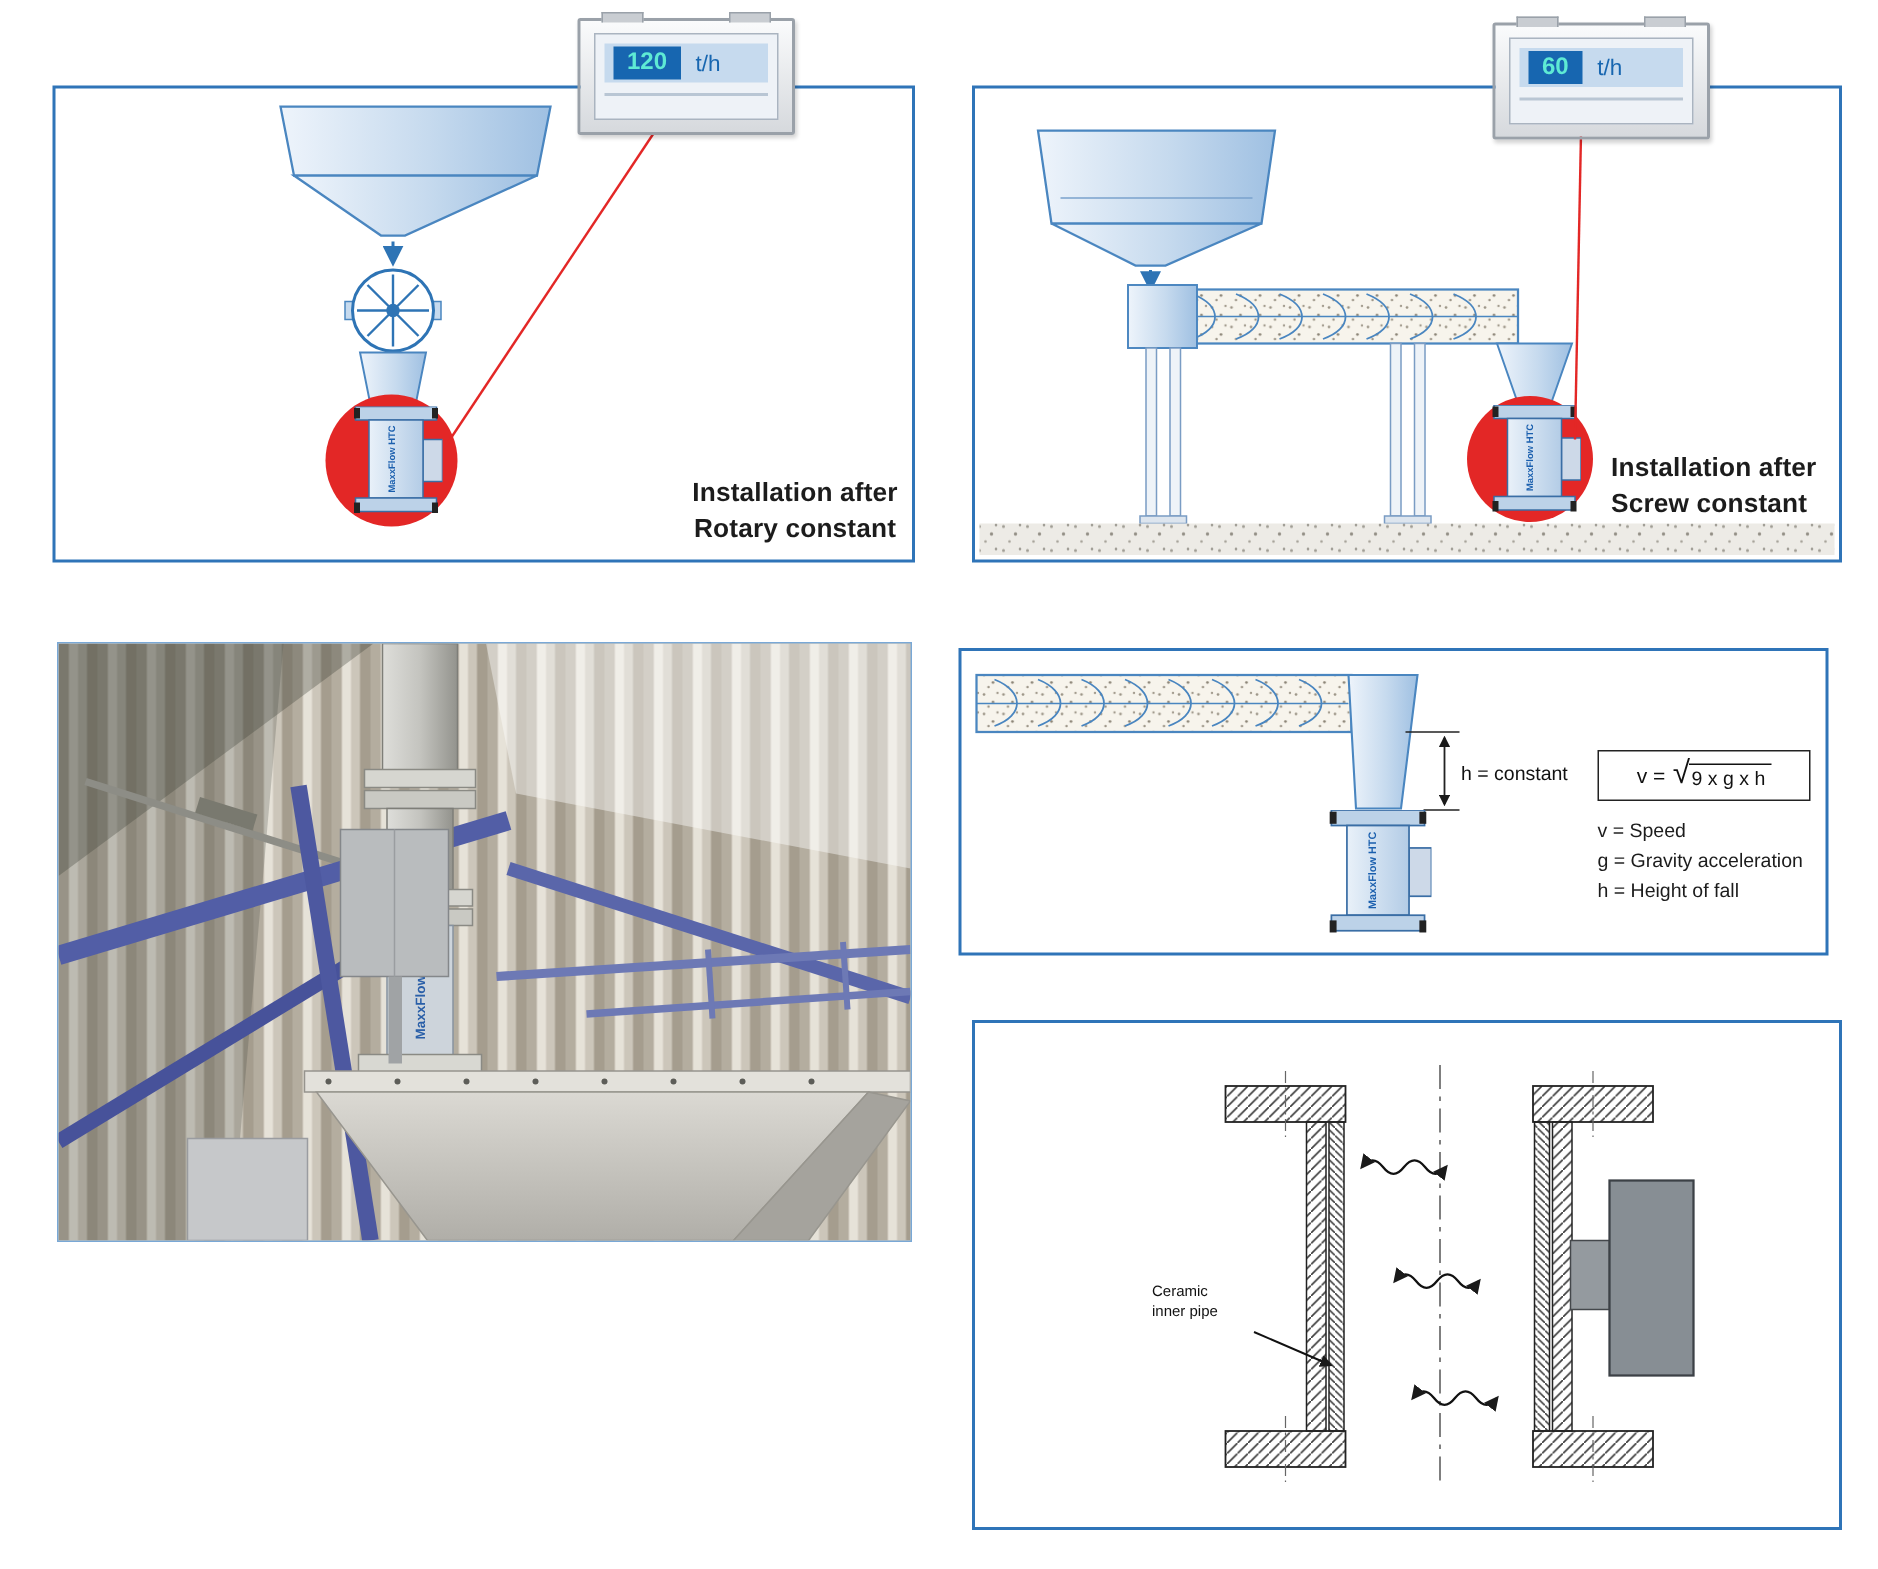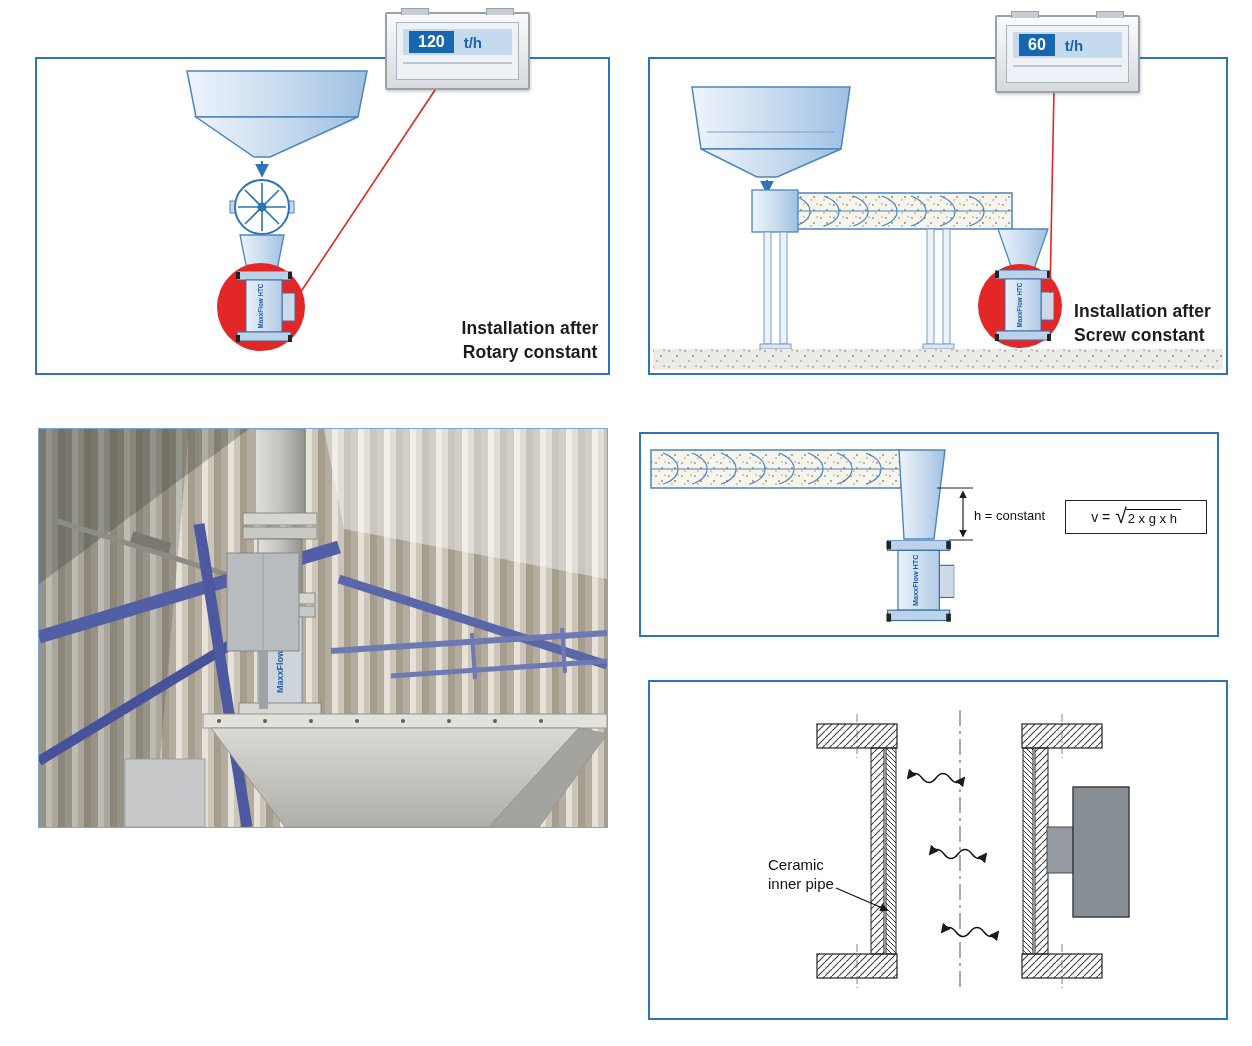--- a/index.html
+++ b/index.html
@@ -18,35 +18,35 @@
 
   .instrument{position:absolute;width:145px;height:78px;z-index:10;
     background:linear-gradient(180deg,#fafbfc,#d6d9dd);border:2px solid #9aa1a9;border-radius:2px;
     padding:8px 9px 0;box-shadow:1px 2px 3px rgba(0,0,0,.18)}
   .instrument::before,.instrument::after{content:"";position:absolute;top:-6px;width:26px;height:6px;
     background:#c9cdd2;border:1px solid #9aa1a9;border-bottom:none}
   .instrument::before{left:14px}
   .instrument::after{right:14px}
   .instrument-screen{background:#eef2f7;border:1px solid #aab4c0;height:58px;padding:6px 6px 0}
   .reading{display:flex;align-items:center;gap:10px;background:#c6daee;padding:3px 6px;height:26px}
-  .value{background:var(--display-blue,#1766b0);color:#ffffff;font-weight:bold;font-size:16px;padding:1px 9px;line-height:20px}
-  .unit{color:var(--display-blue,#1766b0);font-size:15px;font-weight:bold}
+  .value{background:var(--display-blue,#1766b0);color:#5eead4;font-weight:bold;font-size:16px;padding:1px 9px;line-height:20px}
+  .unit{color:var(--display-blue,#1766b0);font-size:15px;font-weight:normal}
   .screen-line{height:2px;background:#b9c6d4;margin-top:7px}
 
   .photo{position:absolute;border:1px solid #79a8d6;overflow:hidden;background:#cfc9bd}
   .photo > svg{position:absolute;inset:0;width:100%;height:100%}
 
   .formula-box{position:absolute;width:142px;height:34px;border:1.5px solid #222;background:#fff;
     display:flex;align-items:center;justify-content:center;font-size:14px;color:#111}
   .f-lhs{margin-right:5px}
   .f-rad{font-size:21px;line-height:1;margin-top:-3px}
   .f-cand{border-top:1.6px solid #111;font-size:13px;padding:1px 4px 0 2px;margin-left:-1px}
 
   .legend{position:absolute;font-size:13px;color:#1c1c1c;line-height:1.55}
-  .cs-label{position:absolute;font-size:15px;color:#111;line-height:1.25}
+  .cs-label{position:absolute;font-size:10px;color:#111;line-height:1.25}
 </style>
 </head>
 <body>
 
 <svg width="0" height="0" style="position:absolute" aria-hidden="true">
   <defs>
     <linearGradient id="hopGrad" x1="0" y1="0" x2="1" y2="0">
       <stop offset="0" stop-color="#eef4fb"></stop>
         <stop offset="0.55" stop-color="#c6daee"></stop>
         <stop offset="1" stop-color="#9fc0e2"></stop>
@@ -274,21 +274,26 @@
       <line x1="296" y1="54" x2="332" y2="54" stroke="#222" stroke-width="1"></line>
       <line x1="308" y1="106" x2="332" y2="106" stroke="#222" stroke-width="1"></line>
       <line x1="322" y1="58" x2="322" y2="102" stroke="#222" stroke-width="1.2" marker-start="url(#arrD)" marker-end="url(#arrD)"></line>
     </g>
     <text x="333" y="86" font-size="13" fill="#111">h = constant</text>
     <use href="#flowmeter" width="62" height="72" transform="translate(242,106) scale(1.15)"></use>
   </svg>
   <div class="formula-box" style="left:424px;top:66px">
     <span class="f-lhs">v =</span>
     <span class="f-rad">√</span>
-    <span class="f-cand">2 x g x h</span>
+    <span class="f-cand">9 x g x h</span>
+  </div>
+  <div class="legend" style="left:424px;top:110px">
+    <div>v = Speed</div>
+    <div>g = Gravity acceleration</div>
+    <div>h = Height of fall</div>
   </div>
 </div>
 
 <div class="panel" style="left:648px;top:680px;width:580px;height:340px">
   <svg viewBox="0 0 576 336">
     <g>
       <rect x="167" y="42" width="80" height="24" fill="url(#hatch)" stroke="#222" stroke-width="1.2"></rect>
       <rect x="372" y="42" width="80" height="24" fill="url(#hatch)" stroke="#222" stroke-width="1.2"></rect>
       <rect x="167" y="272" width="80" height="24" fill="url(#hatch)" stroke="#222" stroke-width="1.2"></rect>
       <rect x="372" y="272" width="80" height="24" fill="url(#hatch)" stroke="#222" stroke-width="1.2"></rect>

